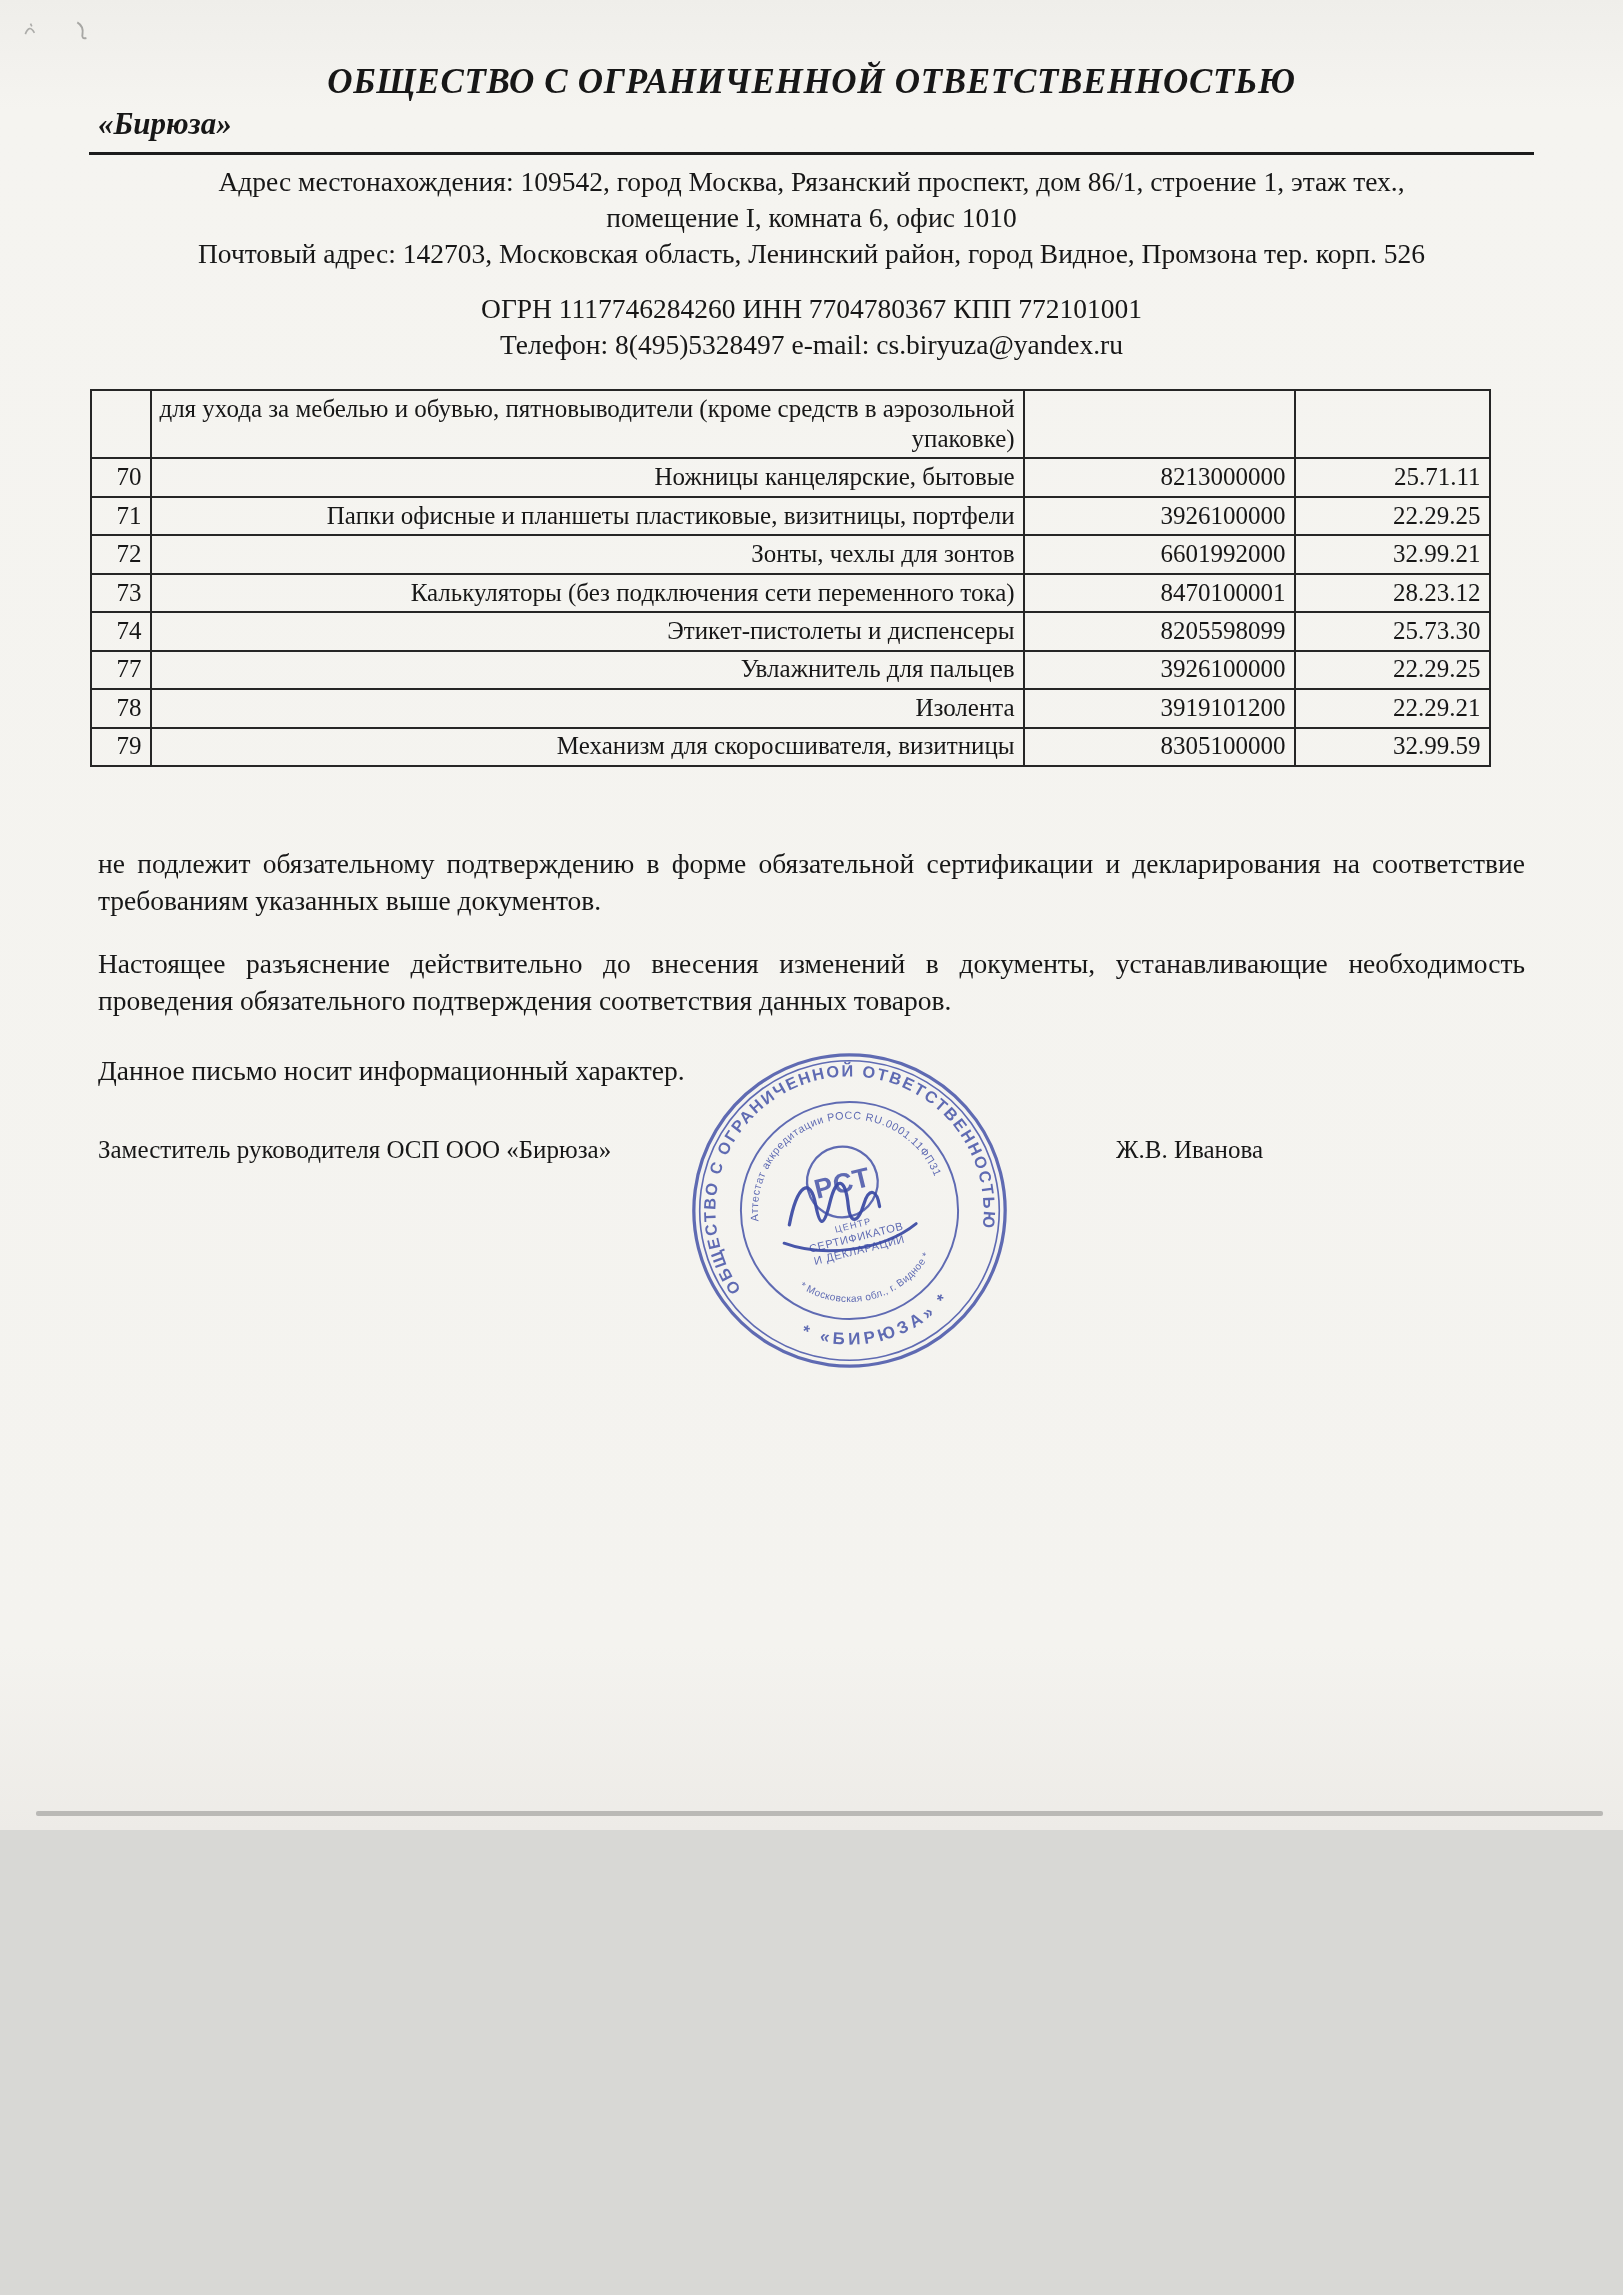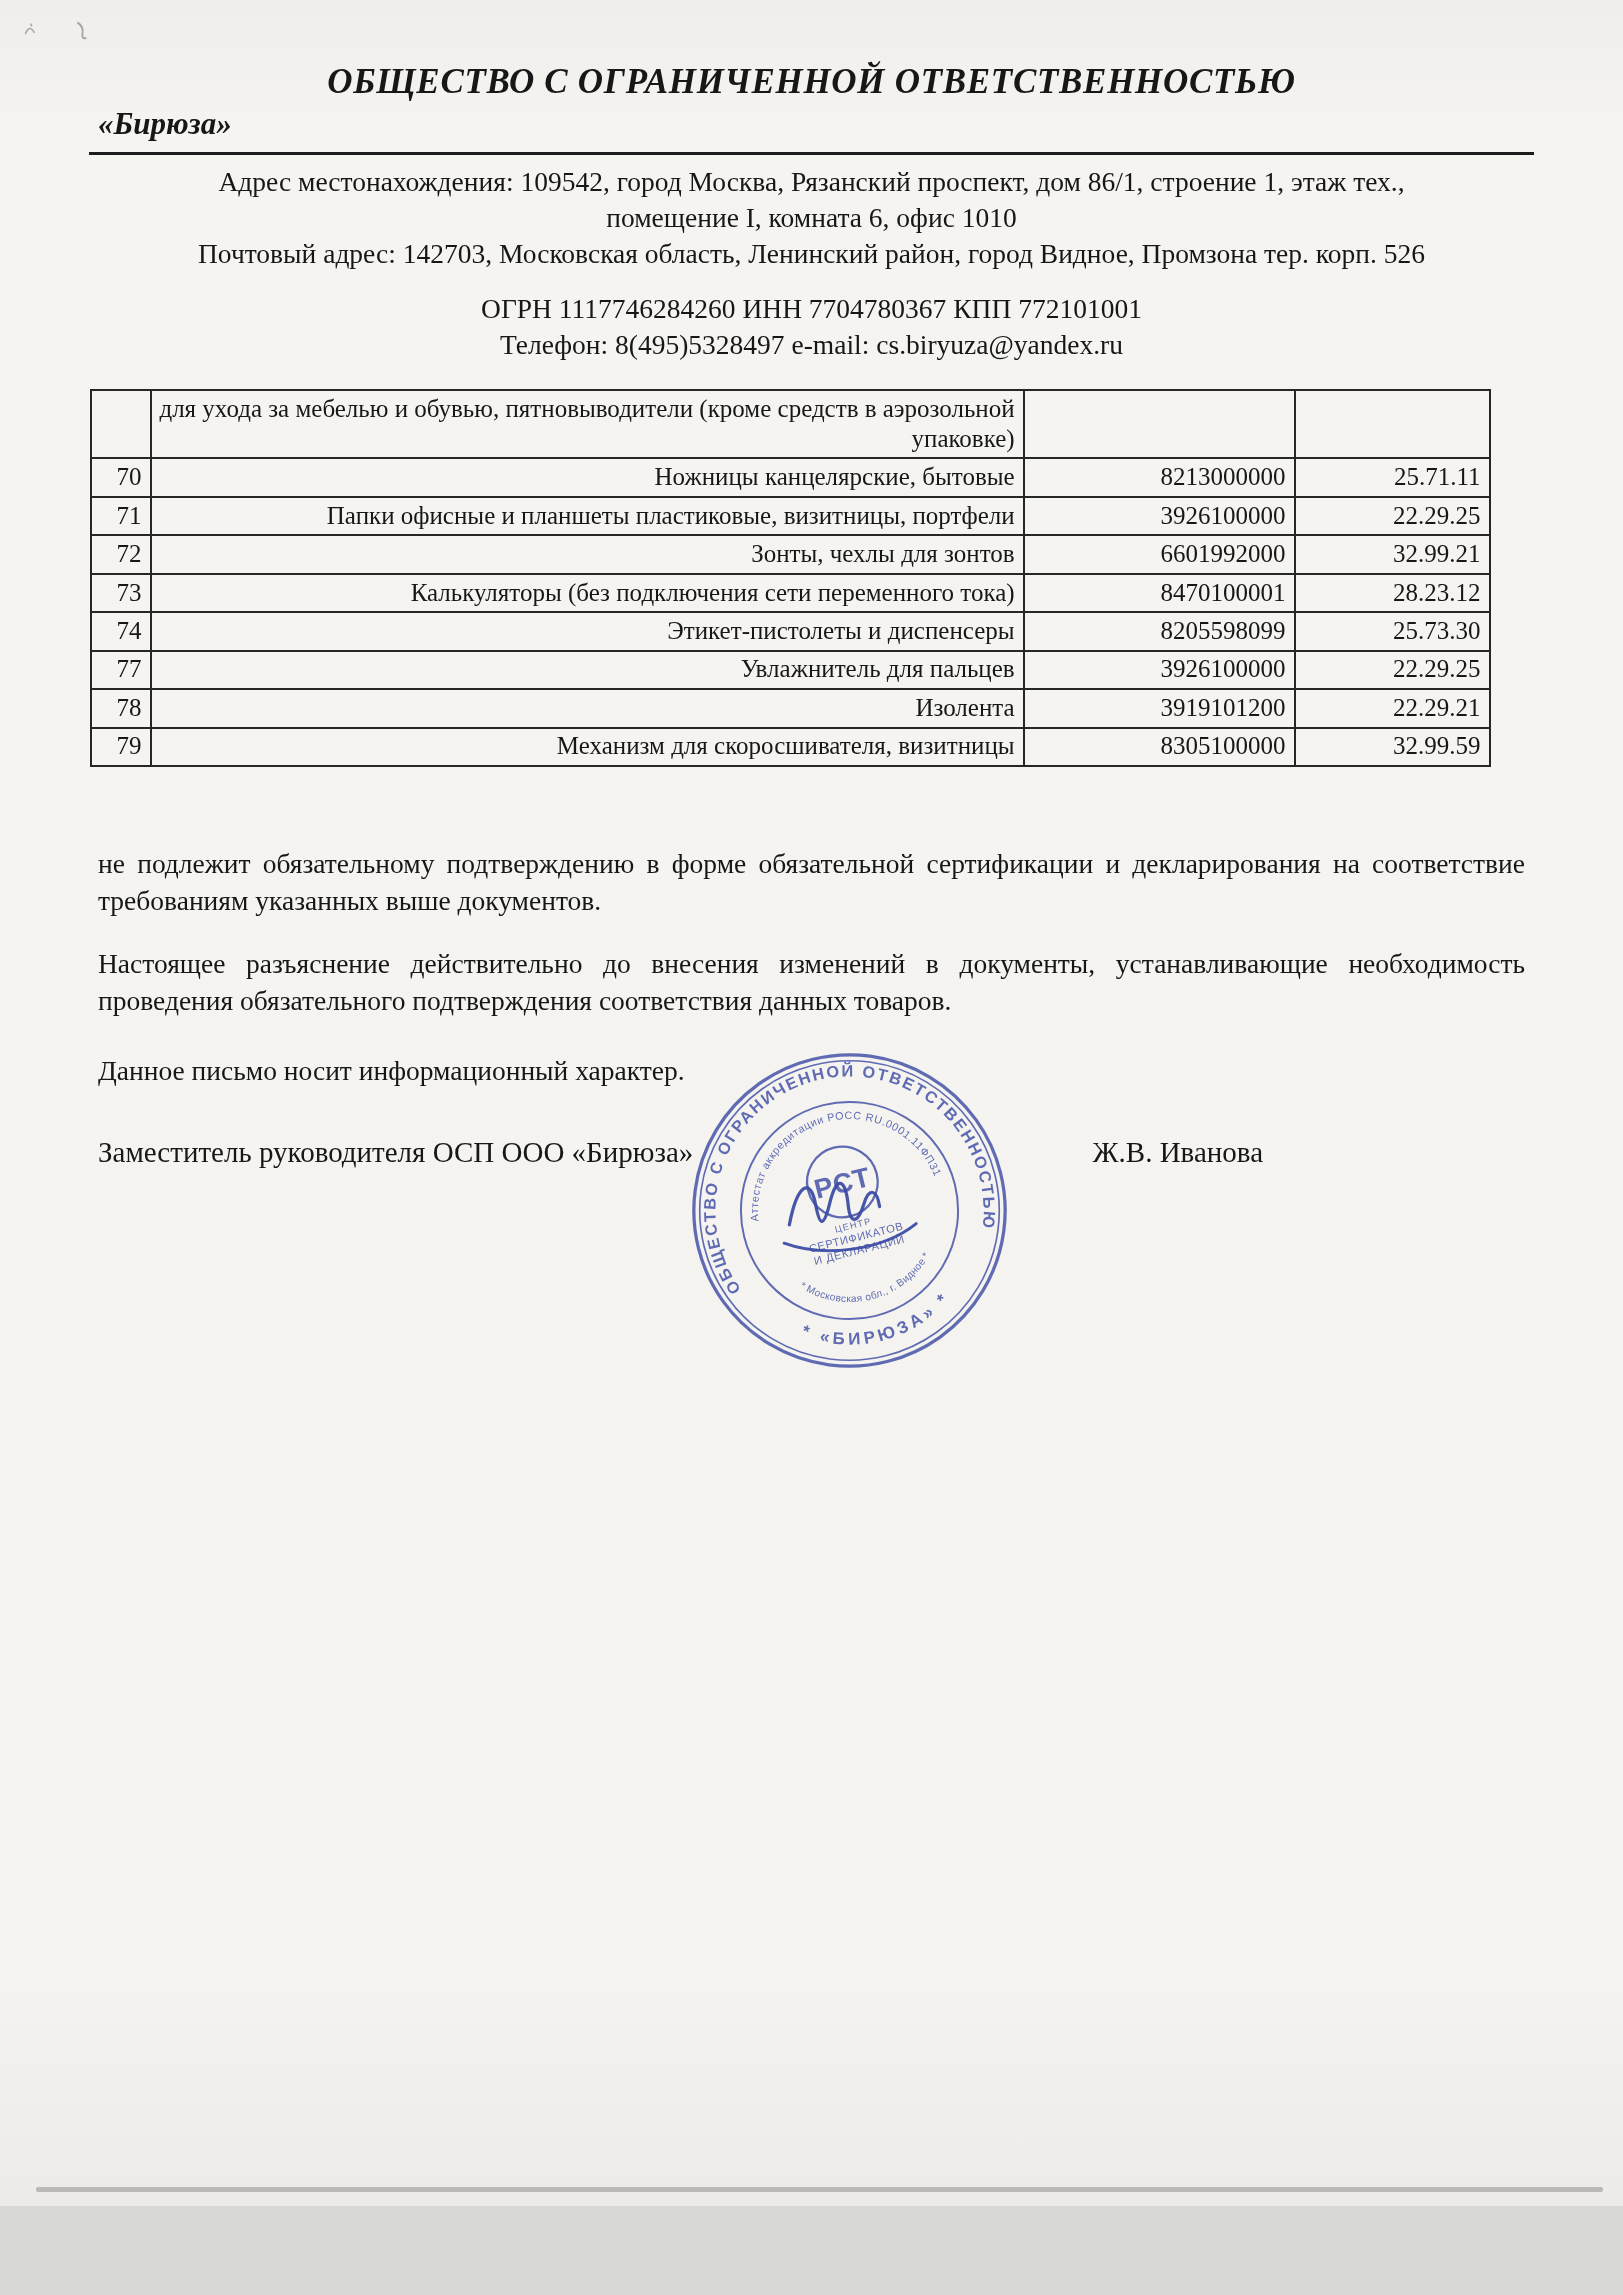--- a/index.html
+++ b/index.html
@@ -3,21 +3,21 @@
 <meta charset="utf-8">
 <style>
   html, body { margin: 0; padding: 0; }
   body {
     width: 1623px; height: 2295px;
     background: #d8d8d5;
     font-family: "Liberation Serif", "DejaVu Serif", serif;
   }
   #page {
     position: relative;
-    width: 1623px; height: 2206px;
+    width: 1623px; height: 1830px;
     background: linear-gradient(180deg, #efeeea 0%, #f5f4f0 6%, #f4f3ef 90%, #edebe7 100%);
     color: #171717;
     overflow: hidden;
   }
   .content { padding: 62px 98px 0 98px; }
 
   .title1 {
     font-size: 35px; font-weight: bold; font-style: italic;
     text-align: center; letter-spacing: 0.7px; line-height: 1.15;
   }
@@ -47,21 +47,21 @@
     word-wrap: break-word;
   }
   td.col-num { padding-left: 9.2px; }
 
   .body-text { font-size: 27.5px; margin-top: 12px; }
   .para { line-height: 1.32; text-align: justify; }
   .p1 { margin-top: 79px; }
   .p2 { margin-top: 27.5px; }
   .p3 { margin-top: 34px; text-align: left; }
 
-  .sig-row { display: flex; align-items: flex-end; margin-top: 47px; font-size: 29px; }
+  .sig-row { display: flex; align-items: flex-end; margin-top: 47px; font-size: 25px; }
   .sig-name { margin-left: auto; margin-right: 262px; }
 
   .stamp {
     position: absolute; left: 686px; top: 1047px;
     width: 327px; height: 327px;
     pointer-events: none;
   }
   .stamp svg text {
     font-family: "Liberation Sans", "DejaVu Sans", sans-serif;
     fill: var(--ink, #3a49a4);

